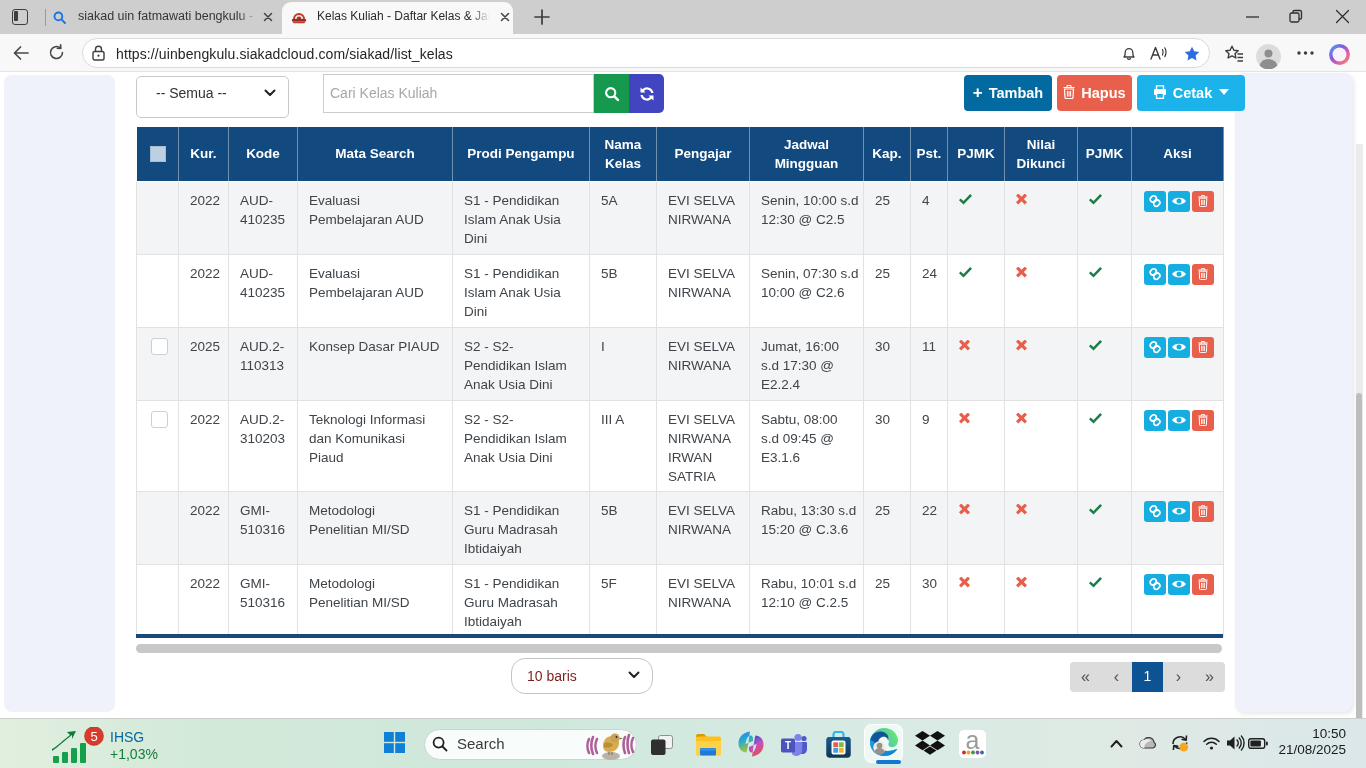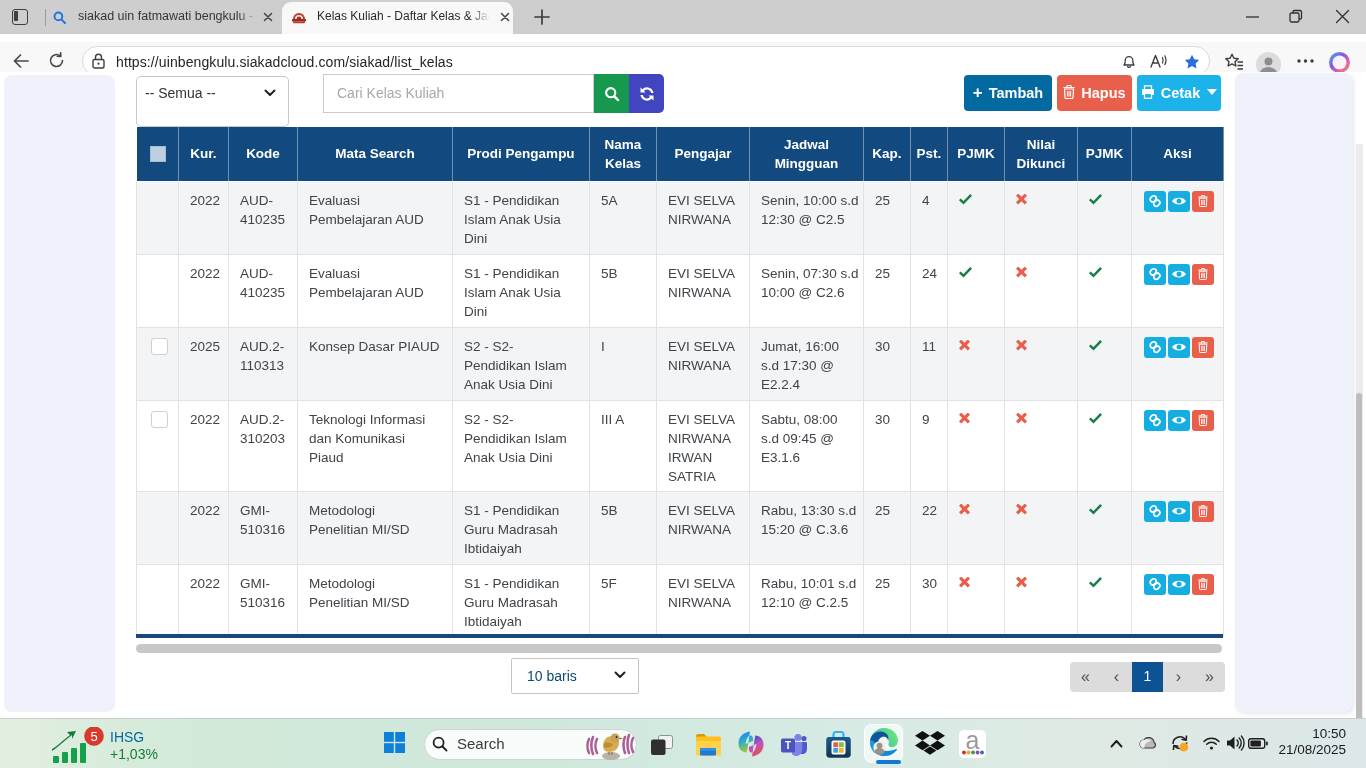--- a/index.html
+++ b/index.html
@@ -10,40 +10,40 @@
 
 #tabbar { position:absolute; left:0; top:0; width:1366px; height:34px; background:#cecece; }
 #tabactions { position:absolute; left:12px; top:9px; width:16px; height:16px; border:1.6px solid #3e3e3e; border-radius:3px; }
 #tabactions::before { content:""; position:absolute; left:1px; top:1px; width:4px; height:10px; background:#3e3e3e; border-radius:1px; }
 #tabdiv { position:absolute; left:45px; top:9px; width:1px; height:17px; background:#9b9b9b; }
 .tab1title { position:absolute; left:78px; top:9px; font-size:12.5px; color:#353535; white-space:nowrap; width:180px; overflow:hidden; }
 .tabx { position:absolute; width:16px; height:16px; }
 .tabx svg { display:block; }
 #activetab { position:absolute; left:282px; top:2px; width:231px; height:32px; background:#f8f8f8; border-radius:9px 9px 0 0; }
 
-#toolbar { position:absolute; left:0; top:42px; width:1366px; height:38px; background:#f8f8f8; border-bottom:1px solid #e4e4e4; }
+#toolbar { position:absolute; left:0; top:34px; width:1366px; height:38px; background:#f8f8f8; border-bottom:1px solid #e4e4e4; }
 #pill { position:absolute; left:82px; top:4px; width:1128px; height:30px; background:#fff; border:1px solid #dadada; border-radius:15px; }
 #urltext { position:absolute; left:116px; top:12px; font-size:14px; color:#252525; letter-spacing:0.1px; }
 
 
 #page { position:absolute; left:0; top:72px; width:1366px; height:646px; background:#fff; }
 #leftpanel { position:absolute; left:4px; top:3px; width:111px; height:637px; background:#eff2fa; border-radius:8px; }
 #rightpanel { position:absolute; left:1235px; top:1px; width:117px; height:639px; background:#eff2fa; border-radius:8px; box-shadow:2px 2px 4px rgba(120,130,150,0.18); }
 
-#sel1 { position:absolute; left:136px; top:4px; width:153px; height:51px; background:#fff; border:1px solid #c9c9c9; border-radius:5px; font-size:14px; color:#333; line-height:33px; padding-left:8px; }
+#sel1 { position:absolute; left:136px; top:4px; width:153px; height:42px; background:#fff; border:1px solid #c9c9c9; border-radius:5px; font-size:14px; color:#333; line-height:33px; padding-left:19px; }
 #sel1 svg, #selbaris svg { position:absolute; right:12px; top:12px; }
-#inp1 { position:absolute; left:323px; top:2px; width:271px; height:39px; background:#fff; border:1px solid #cccccc; font-size:14px; color:#a8a8a8; line-height:37px; padding-left:13px; }
+#inp1 { position:absolute; left:323px; top:2px; width:271px; height:39px; background:#fff; border:1px solid #cccccc; font-size:14px; color:#a8a8a8; line-height:37px; padding-left:6px; }
 #btnsearch { position:absolute; left:594px; top:2px; width:35px; height:39px; background:#16984e; }
 #btnrefresh { position:absolute; left:629px; top:2px; width:35px; height:39px; background:#4145c0; border-radius:0 5px 5px 0; }
 .ibtn svg { position:absolute; left:50%; top:50%; transform:translate(-50%,-50%); }
 
 .bigbtn { position:absolute; top:3px; height:36px; border-radius:4px; color:#fff; font-size:14.5px; font-weight:bold; text-align:center; }
 #btntambah { left:964px; width:88px; background:#0369a1; }
 #btnhapus { left:1057px; width:75px; background:#e8604c; }
-#btncetak { left:1137px; width:84px; background:#1cb3ea; }
+#btncetak { left:1137px; width:108px; background:#1cb3ea; }
 .bigbtn span { display:inline-block; vertical-align:middle; }
 .bigbtn .lbl { line-height:36px; }
 
 
 #tbl { position:absolute; left:136px; top:55px; border-collapse:collapse; table-layout:fixed; width:1087px; font-size:13.5px; color:#3e4449; }
 #tbl th { background:#12497e; color:#fff; font-size:13.5px; font-weight:bold; border:1px solid rgba(255,255,255,0.4); border-top:none; text-align:center; vertical-align:middle; line-height:19px; padding:2px 4px; }
 #tbl td { border:1px solid #e2e2e2; vertical-align:top; padding:9px 8px 5px 11px; line-height:19px; background-clip:padding-box; white-space:nowrap; overflow:hidden; }
 #tbl tr.odd td { background:#f3f4f6; }
 #tbl tr.even td { background:#ffffff; }
 .tc { text-align:left; }
@@ -58,21 +58,21 @@
   clip-path:polygon(11% 45%, 0 62%, 35% 100%, 100% 20%, 86% 4%, 35% 68%); }
 .xk { display:inline-block; width:11px; height:11px; background:#e8604c;
   clip-path:polygon(20% 0, 50% 29%, 80% 0, 100% 20%, 71% 50%, 100% 80%, 80% 100%, 50% 71%, 20% 100%, 0 80%, 29% 50%, 0 20%); }
 
 #tblline { position:absolute; left:136px; top:562px; width:1087px; height:4px; background:#17497a; }
 #hthumb { position:absolute; left:136px; top:572px; width:1086px; height:9px; background:#c8c8c8; border-radius:5px; }
 
 #halbox { position:absolute; left:144px; top:587px; width:334px; height:32px; background:#e7eefa; }
 #halbox::before { content:""; position:absolute; left:0; top:0; width:5px; height:32px; background:#4f7fb2; }
 #halbox span { position:absolute; left:19px; top:9px; font-size:13px; color:#2d2d2d; }
-#selbaris { position:absolute; left:511px; top:586px; width:128px; height:36px; background:#fff; border:1px solid #c4c4c4; border-radius:2px; font-size:14px; color:#0c4a6e; line-height:34px; padding-left:15px; }
+#selbaris { position:absolute; left:511px; top:586px; width:142px; height:36px; background:#fff; border:1px solid #c4c4c4; border-radius:14px; font-size:14px; color:#7f1d1d; line-height:34px; padding-left:15px; }
 #pager { position:absolute; left:1070px; top:590px; height:30px; }
 .pg { position:absolute; top:0; width:31px; height:30px; background:#dcdcdc; color:#4f4f4f; text-align:center; line-height:29px; font-size:16px; }
 .pg.act { background:#0d5394; color:#fff; font-size:14px; font-weight:normal; }
 
 #vtrack { position:absolute; left:1356px; top:72px; width:7px; height:640px; background:#ebebeb; }
 #vthumb { position:absolute; left:1356px; top:321px; width:6px; height:340px; background:#bdbdbd; border-radius:3px; }
 
 
 #taskbar { position:absolute; left:0; top:718px; width:1366px; height:50px;
   background:linear-gradient(90deg,#e2efdf 0%,#d2e9d9 15%,#cfe8dc 40%,#d7ebe4 62%,#dfeae4 80%,#dbe7e9 100%);

